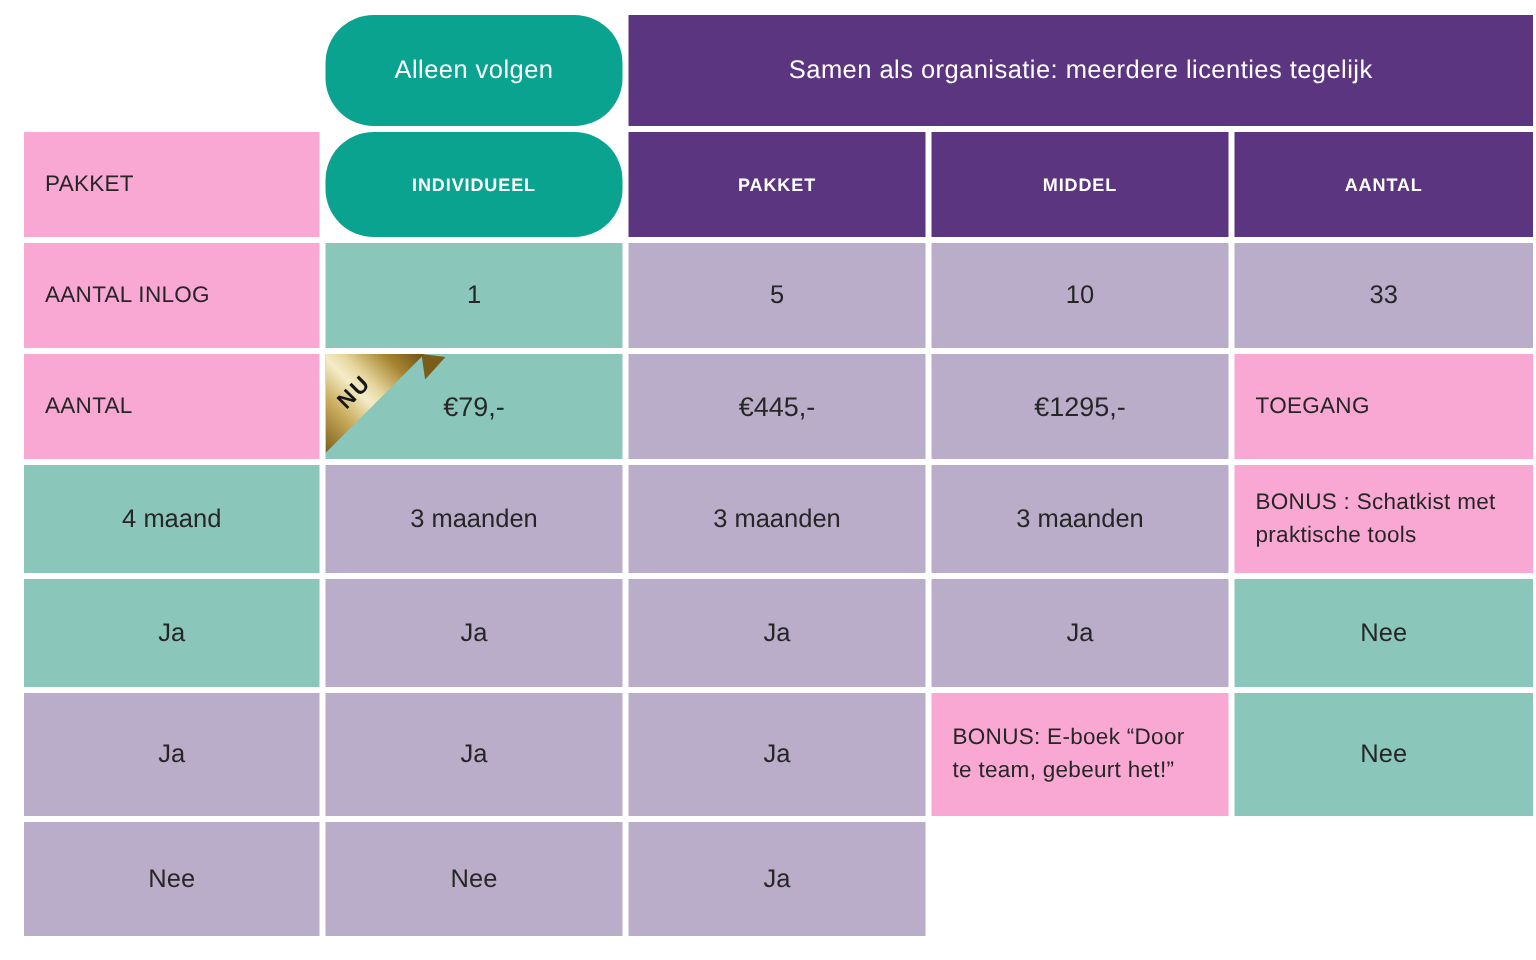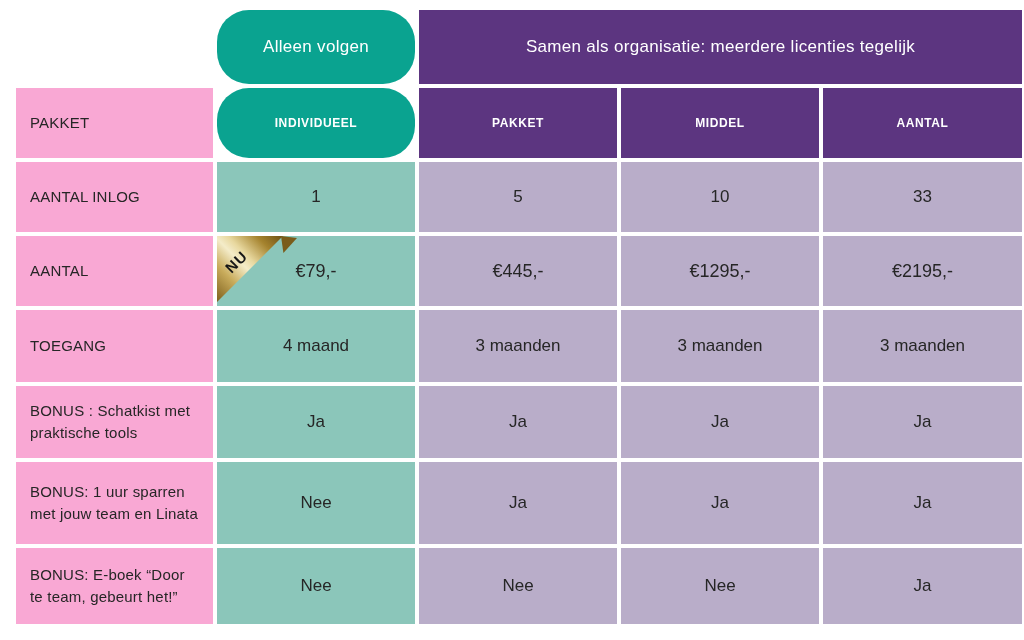--- a/index.html
+++ b/index.html
@@ -117,35 +117,33 @@
   <div class="cell c-teal-l price">
     <div class="nu-ribbon">
       <div class="nu-main"></div>
       <div class="nu-flap"></div>
       <div class="nu-text">NU</div>
     </div>
     <span>€79,-</span>
   </div>
   <div class="cell c-purple-l price">€445,-</div>
   <div class="cell c-purple-l price">€1295,-</div>
-  <div class="cell c-purple-l price">€2195,-</div>
 
   <div class="cell c-yellow label">TOEGANG</div>
   <div class="cell c-teal-l">4 maand</div>
   <div class="cell c-purple-l">3 maanden</div>
   <div class="cell c-purple-l">3 maanden</div>
   <div class="cell c-purple-l">3 maanden</div>
 
   <div class="cell c-yellow label">BONUS : Schatkist met praktische tools</div>
   <div class="cell c-teal-l">Ja</div>
   <div class="cell c-purple-l">Ja</div>
   <div class="cell c-purple-l">Ja</div>
   <div class="cell c-purple-l">Ja</div>
 
-  <div class="cell c-yellow label">BONUS: 1 uur sparren met jouw team en Linata</div>
   <div class="cell c-teal-l">Nee</div>
   <div class="cell c-purple-l">Ja</div>
   <div class="cell c-purple-l">Ja</div>
   <div class="cell c-purple-l">Ja</div>
 
   <div class="cell c-yellow label">BONUS: E-boek “Door te team, gebeurt het!”</div>
   <div class="cell c-teal-l">Nee</div>
   <div class="cell c-purple-l">Nee</div>
   <div class="cell c-purple-l">Nee</div>
   <div class="cell c-purple-l">Ja</div>

